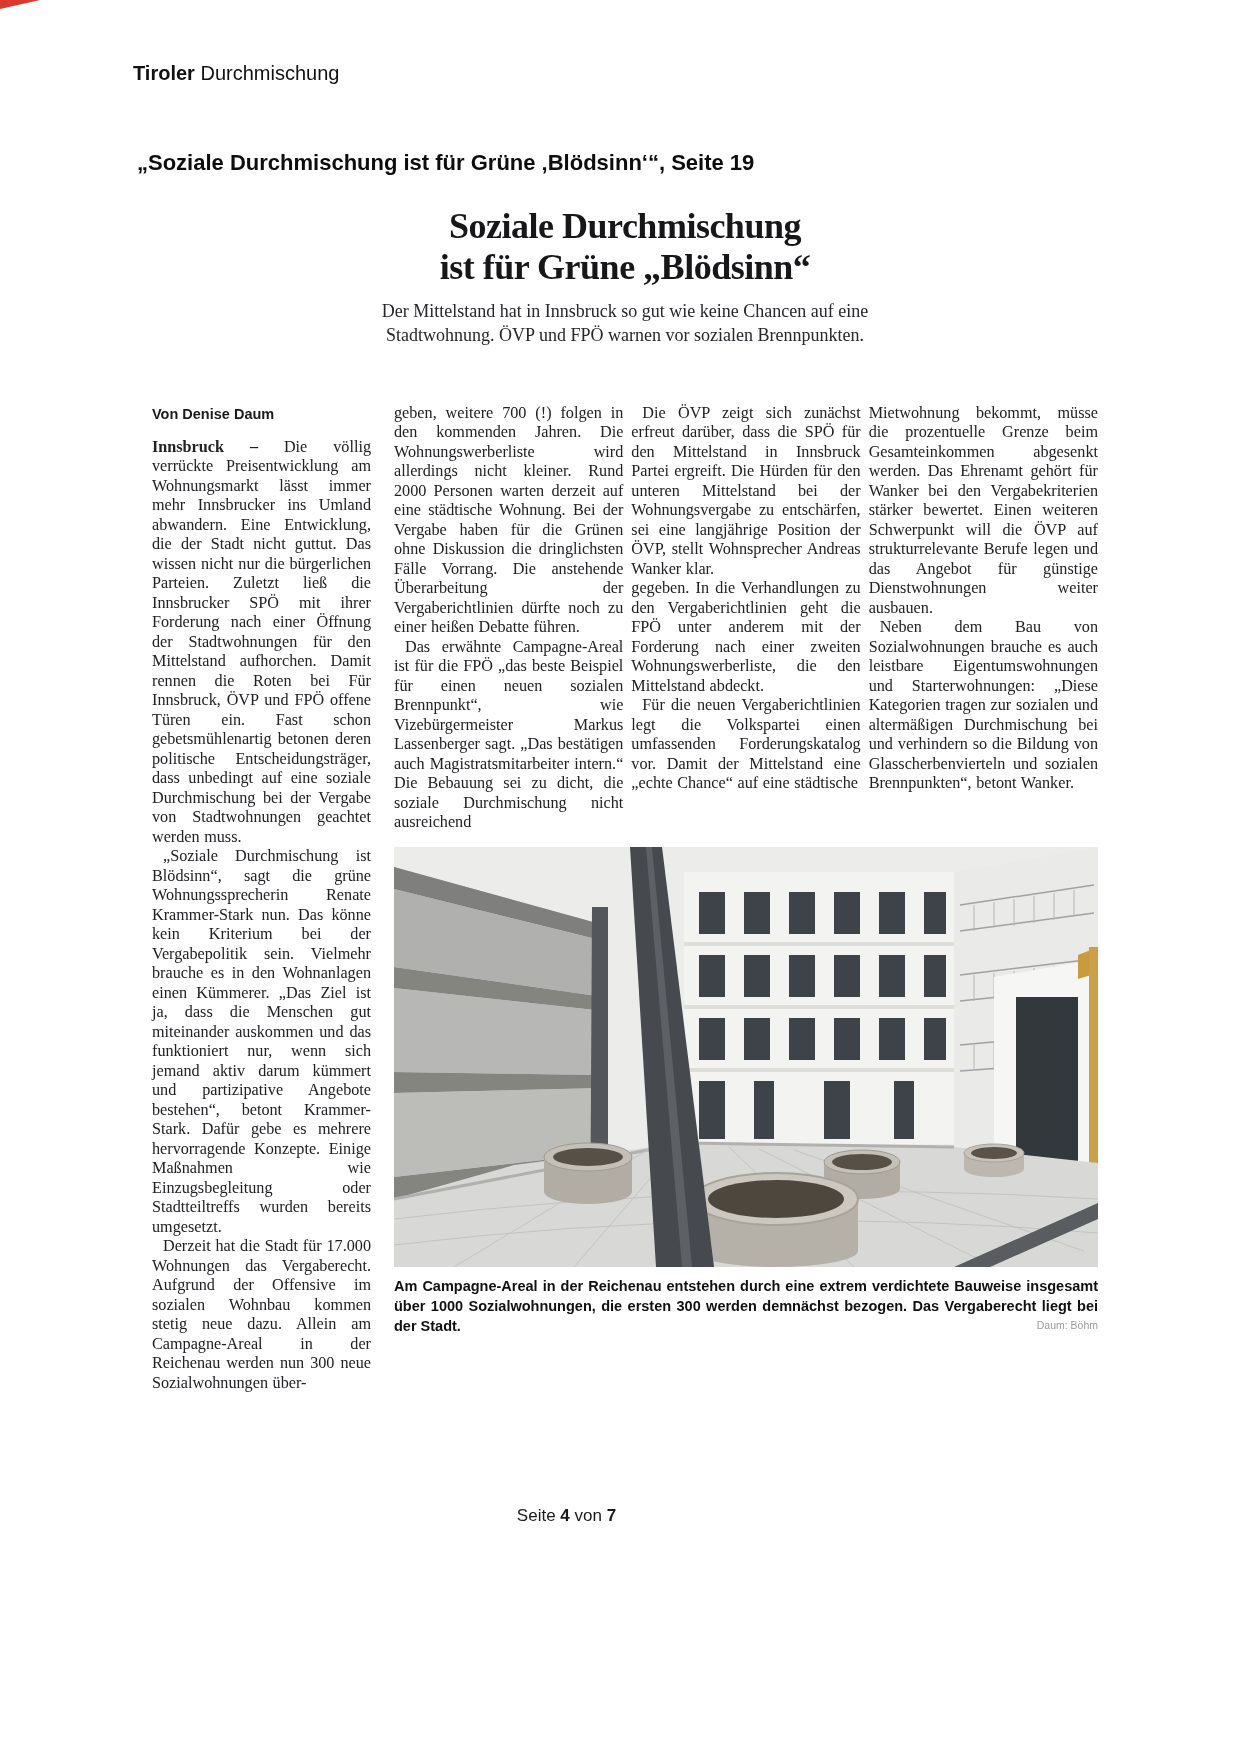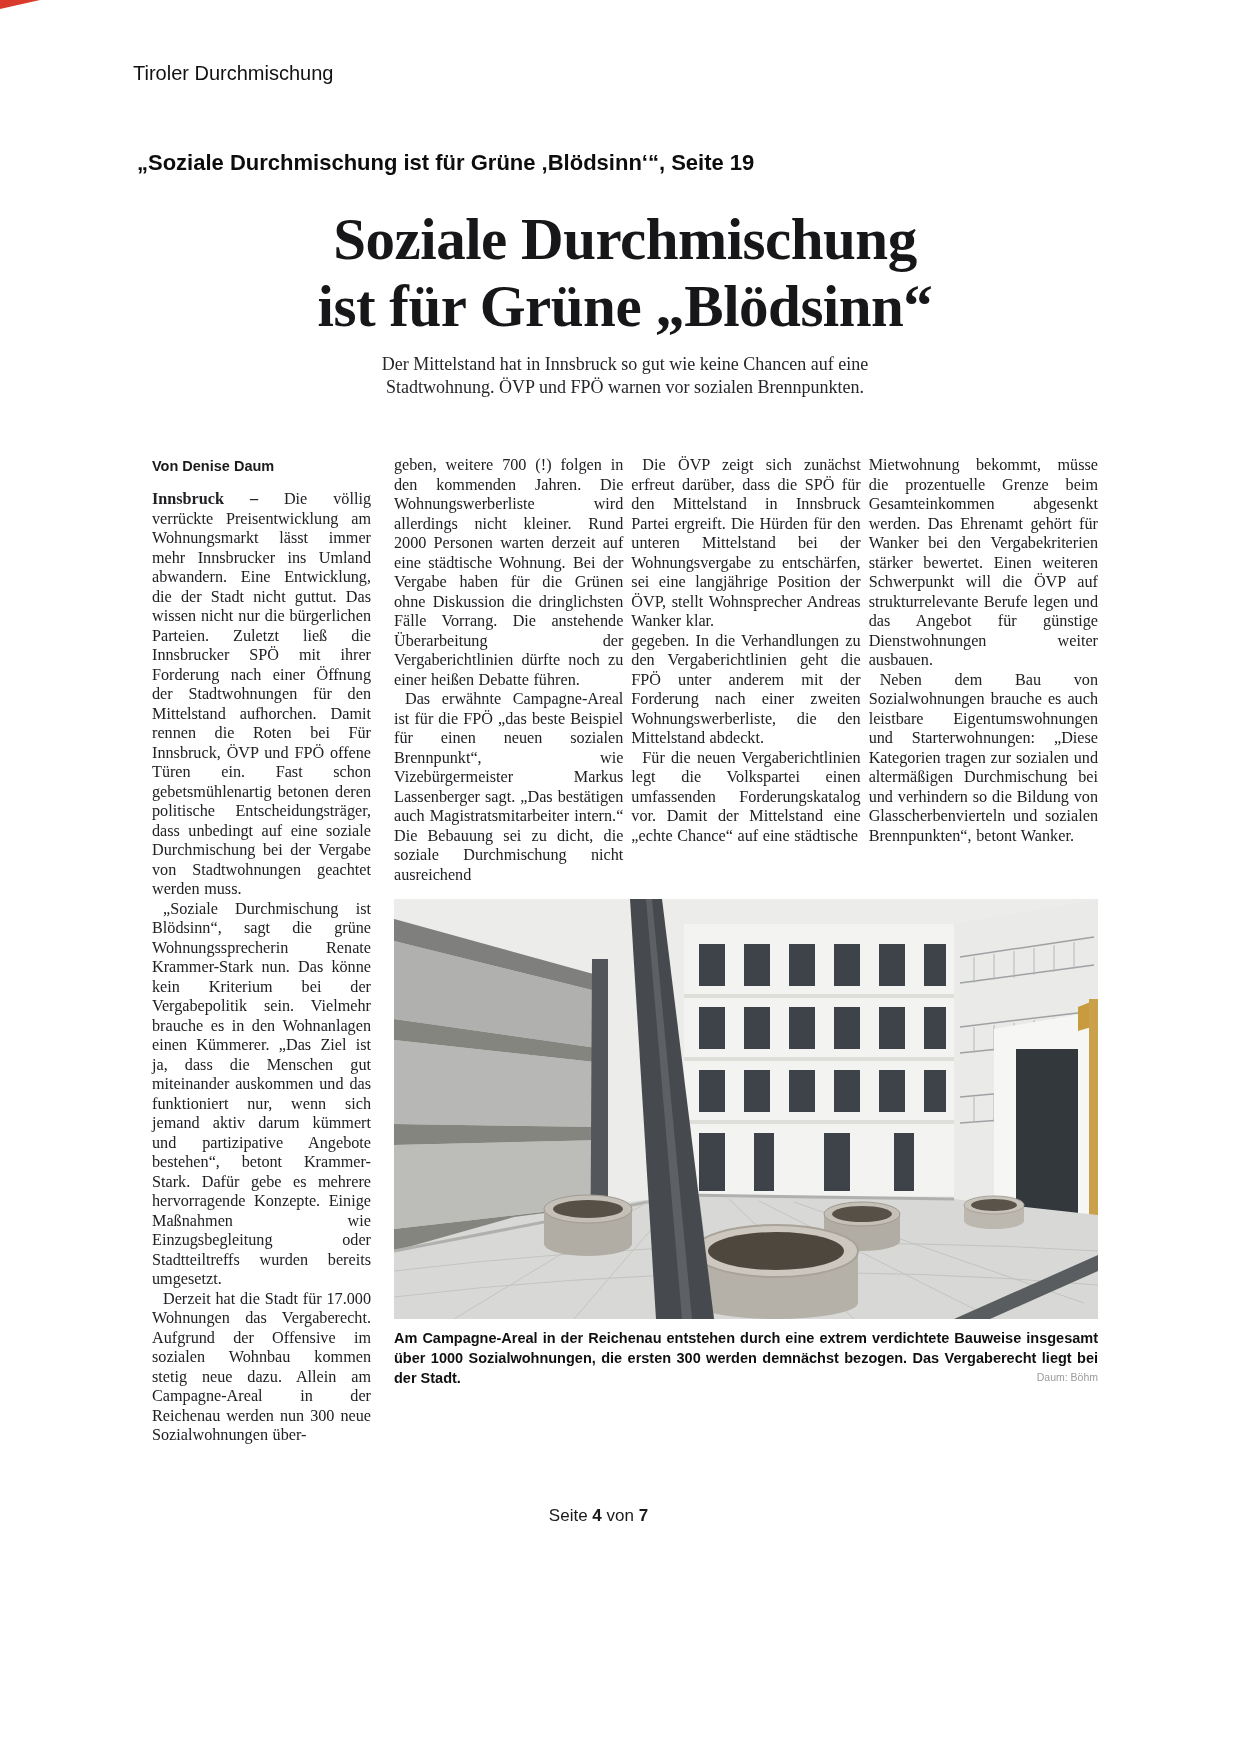--- a/index.html
+++ b/index.html
@@ -9,30 +9,30 @@
   }
   
   .corner-mark{
     position:absolute;top:0;left:0;width:0;height:0;
     border-top:9px solid #d93a2b;border-right:40px solid transparent;
   }
   .masthead{
     position:absolute;left:133px;top:62px;
     font-family:"Liberation Sans", sans-serif;font-size:20px;color:#111;
   }
-  .masthead b{font-weight:400;}
+  .masthead b{font-weight:700;}
   .toc-heading{
     position:absolute;left:137px;top:130px;
     font-family:"Liberation Sans", sans-serif;font-weight:700;font-size:22px;color:#0d0d0d;margin-top:20px;
   }
   .article{
     position:absolute;left:152px;top:198px;width:946px;
   }
   .headline{
-    text-align:center;font-weight:700;font-size:59px;line-height:1.14;
+    text-align:center;font-weight:700;font-size:36px;line-height:1.14;
     color:#17171a;margin:8px 0 0 0;letter-spacing:-0.5px;
   }
   .subtitle{
     margin:12px auto 8px auto;max-width:510px;text-align:center;
     font-size:18px;line-height:1.33;color:#26262b;
   }
   .body-grid{
     display:flex;margin-top:56px;
   }
   .col{width:219px;flex:0 0 219px;}
@@ -55,21 +55,21 @@
     margin-top:9px;position:relative;line-height:20px;
     font-family:"Liberation Sans", sans-serif;font-weight:700;font-size:14.5px;
     color:#101012;text-align:justify;padding-right:0;
   }
   .credit{
     position:absolute;right:0;bottom:1px;
     font-family:"Liberation Sans", sans-serif;font-weight:400;font-size:10.5px;color:#9a9a9a;
   }
   .page-footer{
     position:absolute;left:0;top:1506px;width:1133px;text-align:center;
-    font-family:"Liberation Sans", sans-serif;font-size:17px;color:#1a1a1a;padding-left:32px;
+    font-family:"Liberation Sans", sans-serif;font-size:17px;color:#1a1a1a;
   }
   .page-footer b{font-weight:700;}
 </style>
 </head>
 <body>
 
 <div class="corner-mark"></div>
 
 <div class="masthead"><b>Tiroler</b><span> Durchmischung</span></div>
 

